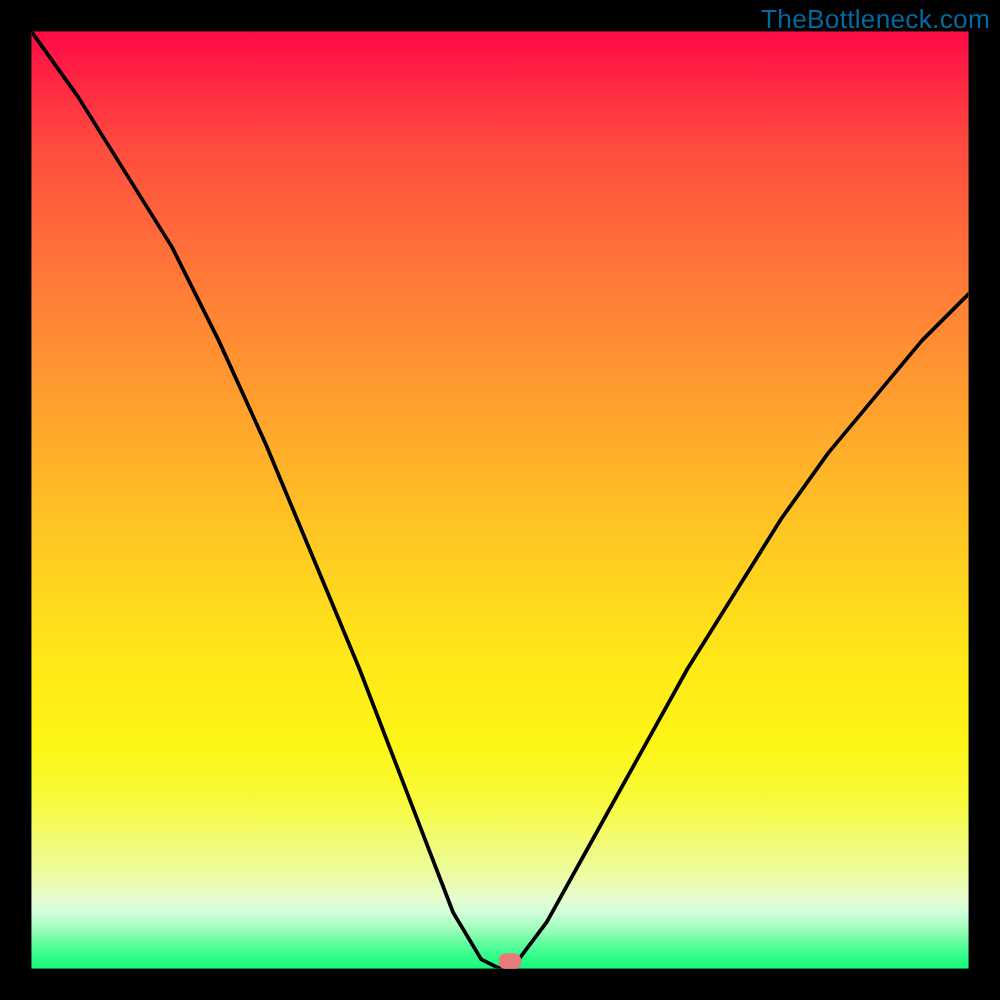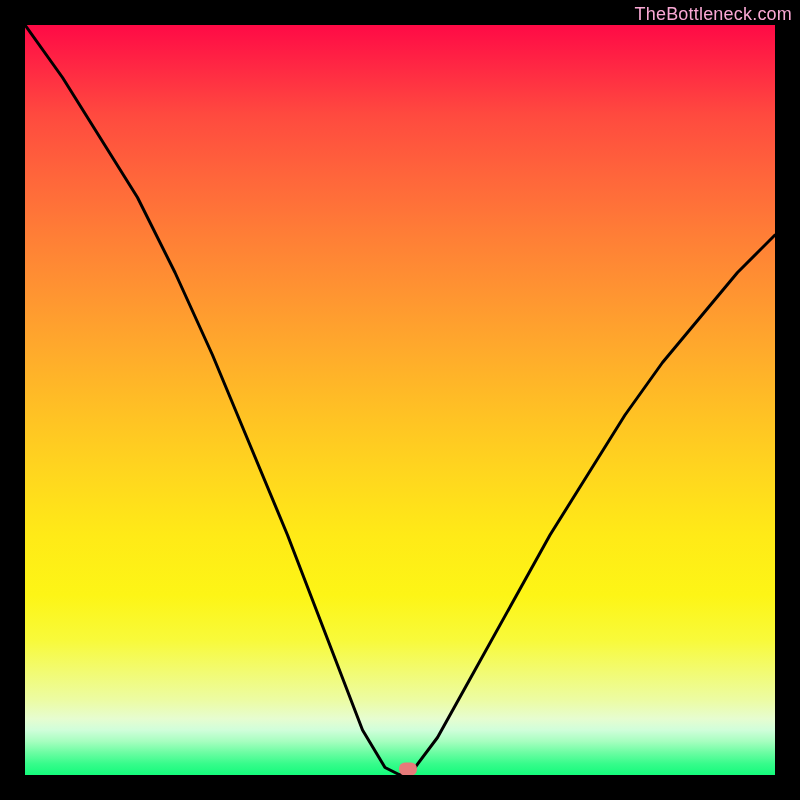--- a/index.html
+++ b/index.html
@@ -69,22 +69,22 @@
     position: absolute;
     width: 18px;
     height: 13px;
     border-radius: 6px;
     transform: translate(-50%, -50%);
   }
   .watermark {
     position: absolute;
     top: 4px;
     right: 8px;
-    color: #f9a8d4;
-    font-size: 18px;
+    color: #0369a1;
+    font-size: 21px;
     font-weight: 500;
     letter-spacing: 0.2px;
     font-family: Arial, Helvetica, sans-serif;
   }
 </style>
 </head>
 <body>
 
 <div class="frame">
 

